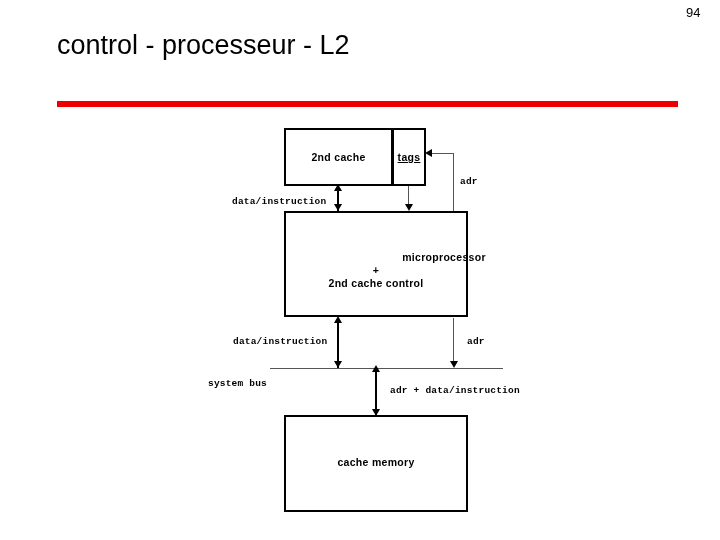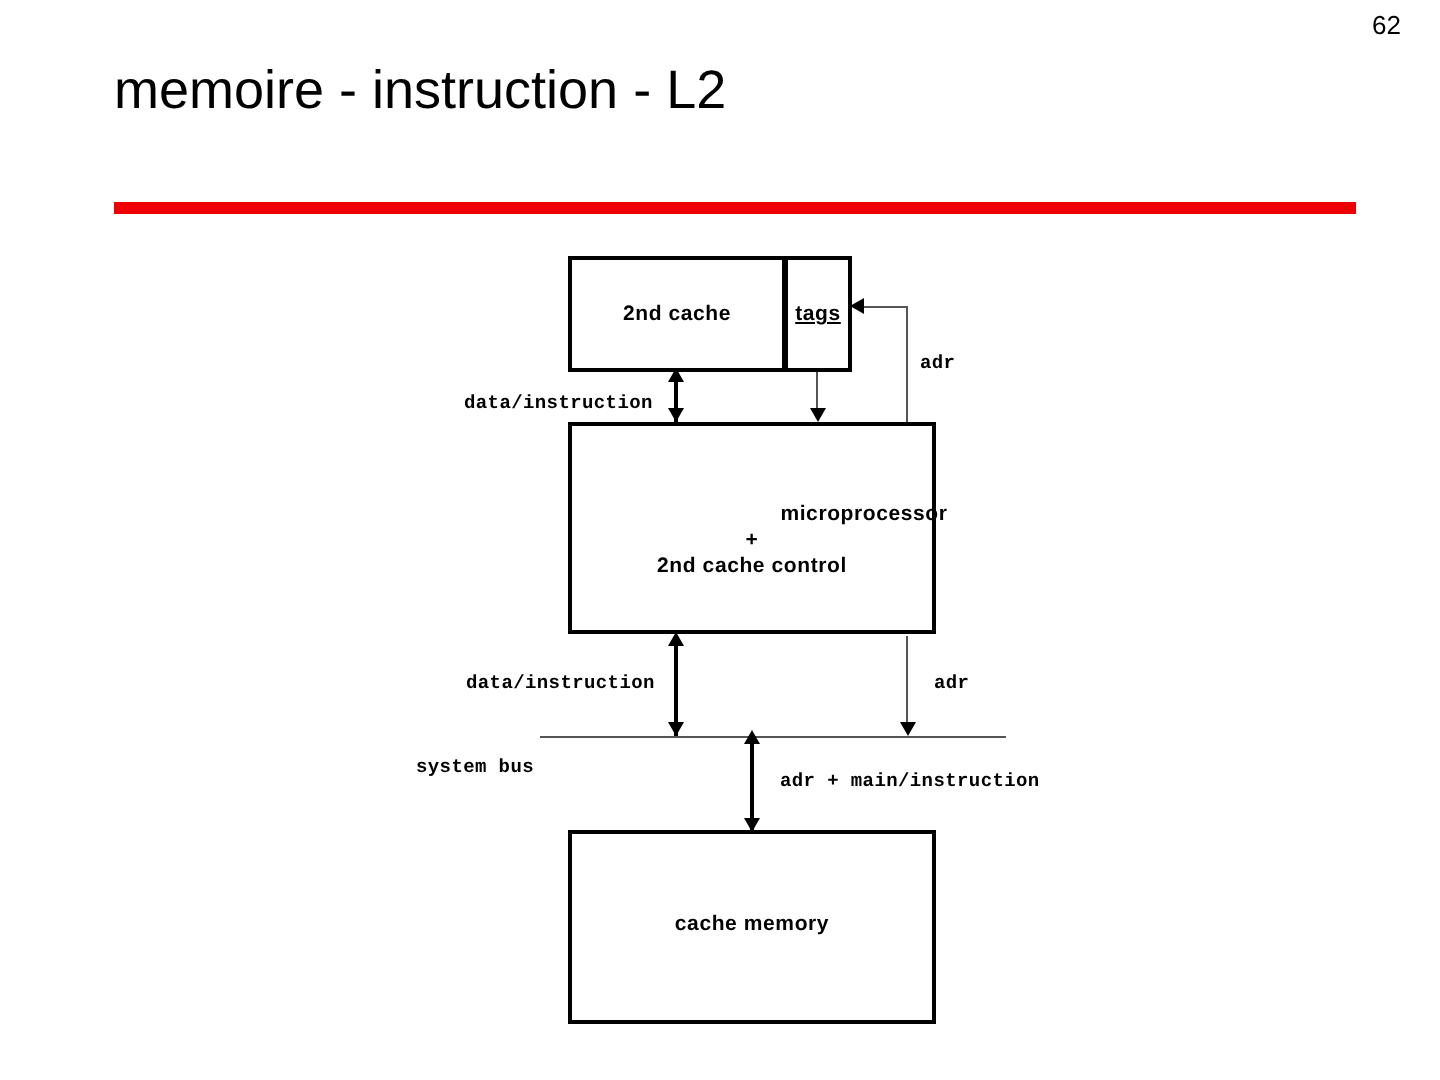--- a/index.html
+++ b/index.html
@@ -83,24 +83,24 @@
     border-bottom:4px solid transparent;
     border-right:7px solid #000;
   }
   .thickline{background:#000;}
 </style>
 </head>
 <body>
 
 <div id="slide">
 
-  <div id="page-number">62</div>
+  <div id="page-number">94</div>
 
   <div id="title-block">
-    <span class="tline">memoire - instruction - L2</span>
+    <span class="tline">control - processeur - L2</span>
   </div>
   <div id="title-rule"></div>
 
   <div id="diagram">
 
     <div class="box" style="left:284px;top:128px;width:109px;height:58px;"></div>
     <div class="box" style="left:392px;top:128px;width:34px;height:58px;"></div>
     <div class="boxlabel" style="left:284px;top:151px;width:109px;">2nd cache</div>
     <div class="boxlabel" style="left:392px;top:151px;width:34px;text-decoration:underline;">tags</div>
 
@@ -111,39 +111,39 @@
 
     <div class="vline thickline" style="left:337px;top:186px;height:25px;width:2px;"></div>
     <div class="arr-up" style="left:334px;top:184px;"></div>
     <div class="arr-down" style="left:334px;top:204px;"></div>
     <div class="difflabel" style="left:232px;top:196px;">data/instruction</div>
 
     <div class="vline" style="left:408px;top:186px;height:20px;"></div>
     <div class="arr-down" style="left:405px;top:204px;"></div>
 
     <div class="box" style="left:284px;top:211px;width:184px;height:106px;"></div>
-    <div class="boxlabel" style="left:284px;top:251px;width:208px;padding-left:44px;">microprocessor</div>
+    <div class="boxlabel" style="left:296px;top:251px;width:208px;padding-left:44px;">microprocessor</div>
     <div class="boxlabel" style="left:284px;top:264px;width:184px;">+</div>
     <div class="boxlabel" style="left:284px;top:277px;width:184px;">2nd cache control</div>
 
     <div class="vline thickline" style="left:337px;top:318px;height:50px;width:2px;"></div>
     <div class="arr-up" style="left:334px;top:316px;"></div>
     <div class="arr-down" style="left:334px;top:361px;"></div>
     <div class="difflabel" style="left:233px;top:336px;">data/instruction</div>
 
     <div class="vline" style="left:453px;top:318px;height:44px;"></div>
     <div class="arr-down" style="left:450px;top:361px;"></div>
     <div class="difflabel" style="left:467px;top:336px;">adr</div>
 
     <div class="busline" style="left:270px;top:368px;width:233px;"></div>
     <div class="difflabel" style="left:208px;top:378px;">system bus</div>
 
     <div class="vline thickline" style="left:375px;top:370px;height:45px;width:2px;"></div>
     <div class="arr-up" style="left:372px;top:365px;"></div>
     <div class="arr-down" style="left:372px;top:409px;"></div>
-    <div class="difflabel" style="left:390px;top:385px;">adr + main/instruction</div>
+    <div class="difflabel" style="left:390px;top:385px;">adr + data/instruction</div>
 
     <div class="box" style="left:284px;top:415px;width:184px;height:97px;"></div>
     <div class="boxlabel" style="left:284px;top:456px;width:184px;">cache memory</div>
 
   </div>
 
 </div>
 
 </body></html>

